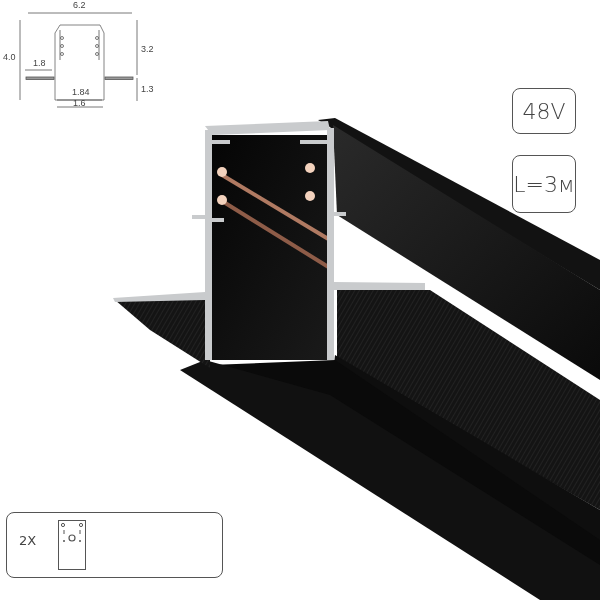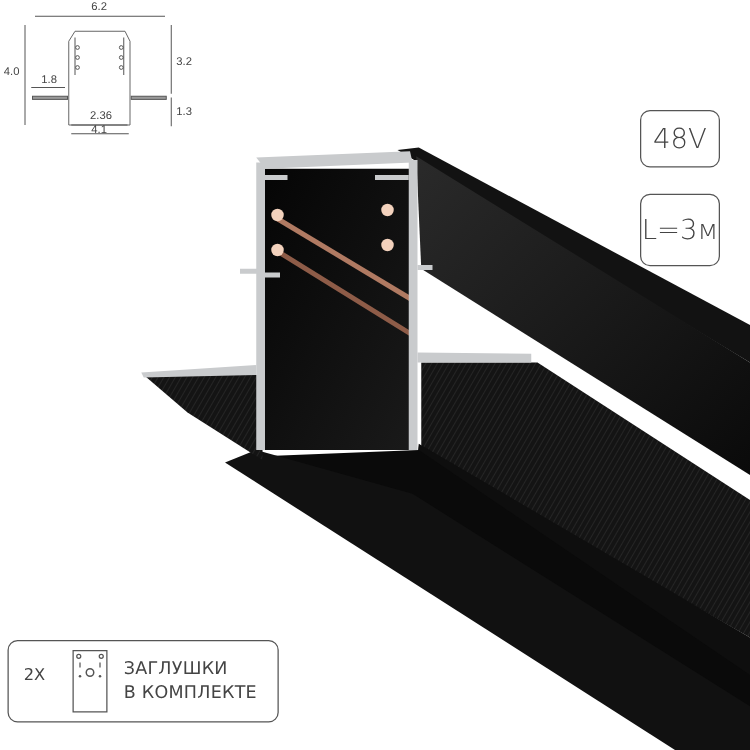--- a/index.html
+++ b/index.html
@@ -46,22 +46,22 @@
       <circle cx="97" cy="38" r="1.5"></circle>
         <circle cx="97" cy="46" r="1.5"></circle>
         <circle cx="97" cy="54" r="1.5"></circle>
     </g>
   </svg>
   <span class="dim-label" style="left:73px;top:0px;">6.2</span>
   <span class="dim-label" style="left:3px;top:52px;">4.0</span>
   <span class="dim-label" style="left:33px;top:58px;">1.8</span>
   <span class="dim-label" style="left:141px;top:44px;">3.2</span>
   <span class="dim-label" style="left:141px;top:84px;">1.3</span>
-  <span class="dim-label" style="left:72px;top:87px;">2.36</span>
-  <span class="dim-label" style="left:73px;top:98px;">4.1</span>
+  <span class="dim-label" style="left:72px;top:87px;">1.84</span>
+  <span class="dim-label" style="left:73px;top:98px;">1.6</span>
 </div>
 
 <svg width="600" height="600" style="z-index:0;">
   <defs>
     <linearGradient id="sideG" x1="0" y1="0" x2="1" y2="1">
       <stop offset="0" stop-color="#2a2a2a"></stop>
       <stop offset="1" stop-color="#0a0a0a"></stop>
     </linearGradient>
     <linearGradient id="innerG" x1="0" y1="0" x2="1" y2="1">
       <stop offset="0" stop-color="#050505"></stop>
@@ -132,17 +132,13 @@
     <svg width="28" height="50">
       <circle cx="4" cy="4" r="1.6" fill="none" stroke="#555" stroke-width="1"></circle>
       <circle cx="22" cy="4" r="1.6" fill="none" stroke="#555" stroke-width="1"></circle>
       <line x1="5" y1="9" x2="5" y2="13" stroke="#555" stroke-width="1"></line>
       <line x1="21" y1="9" x2="21" y2="13" stroke="#555" stroke-width="1"></line>
       <circle cx="13" cy="17" r="3" fill="none" stroke="#555" stroke-width="1.2"></circle>
       <circle cx="5" cy="20" r="1" fill="#555"></circle>
       <circle cx="21" cy="20" r="1" fill="#555"></circle>
     </svg>
   </div>
-  <div class="kit-text">
-    <div>ЗАГЛУШКИ</div>
-    <div>В КОМПЛЕКТЕ</div>
-  </div>
 </div>
 
 </body></html>

